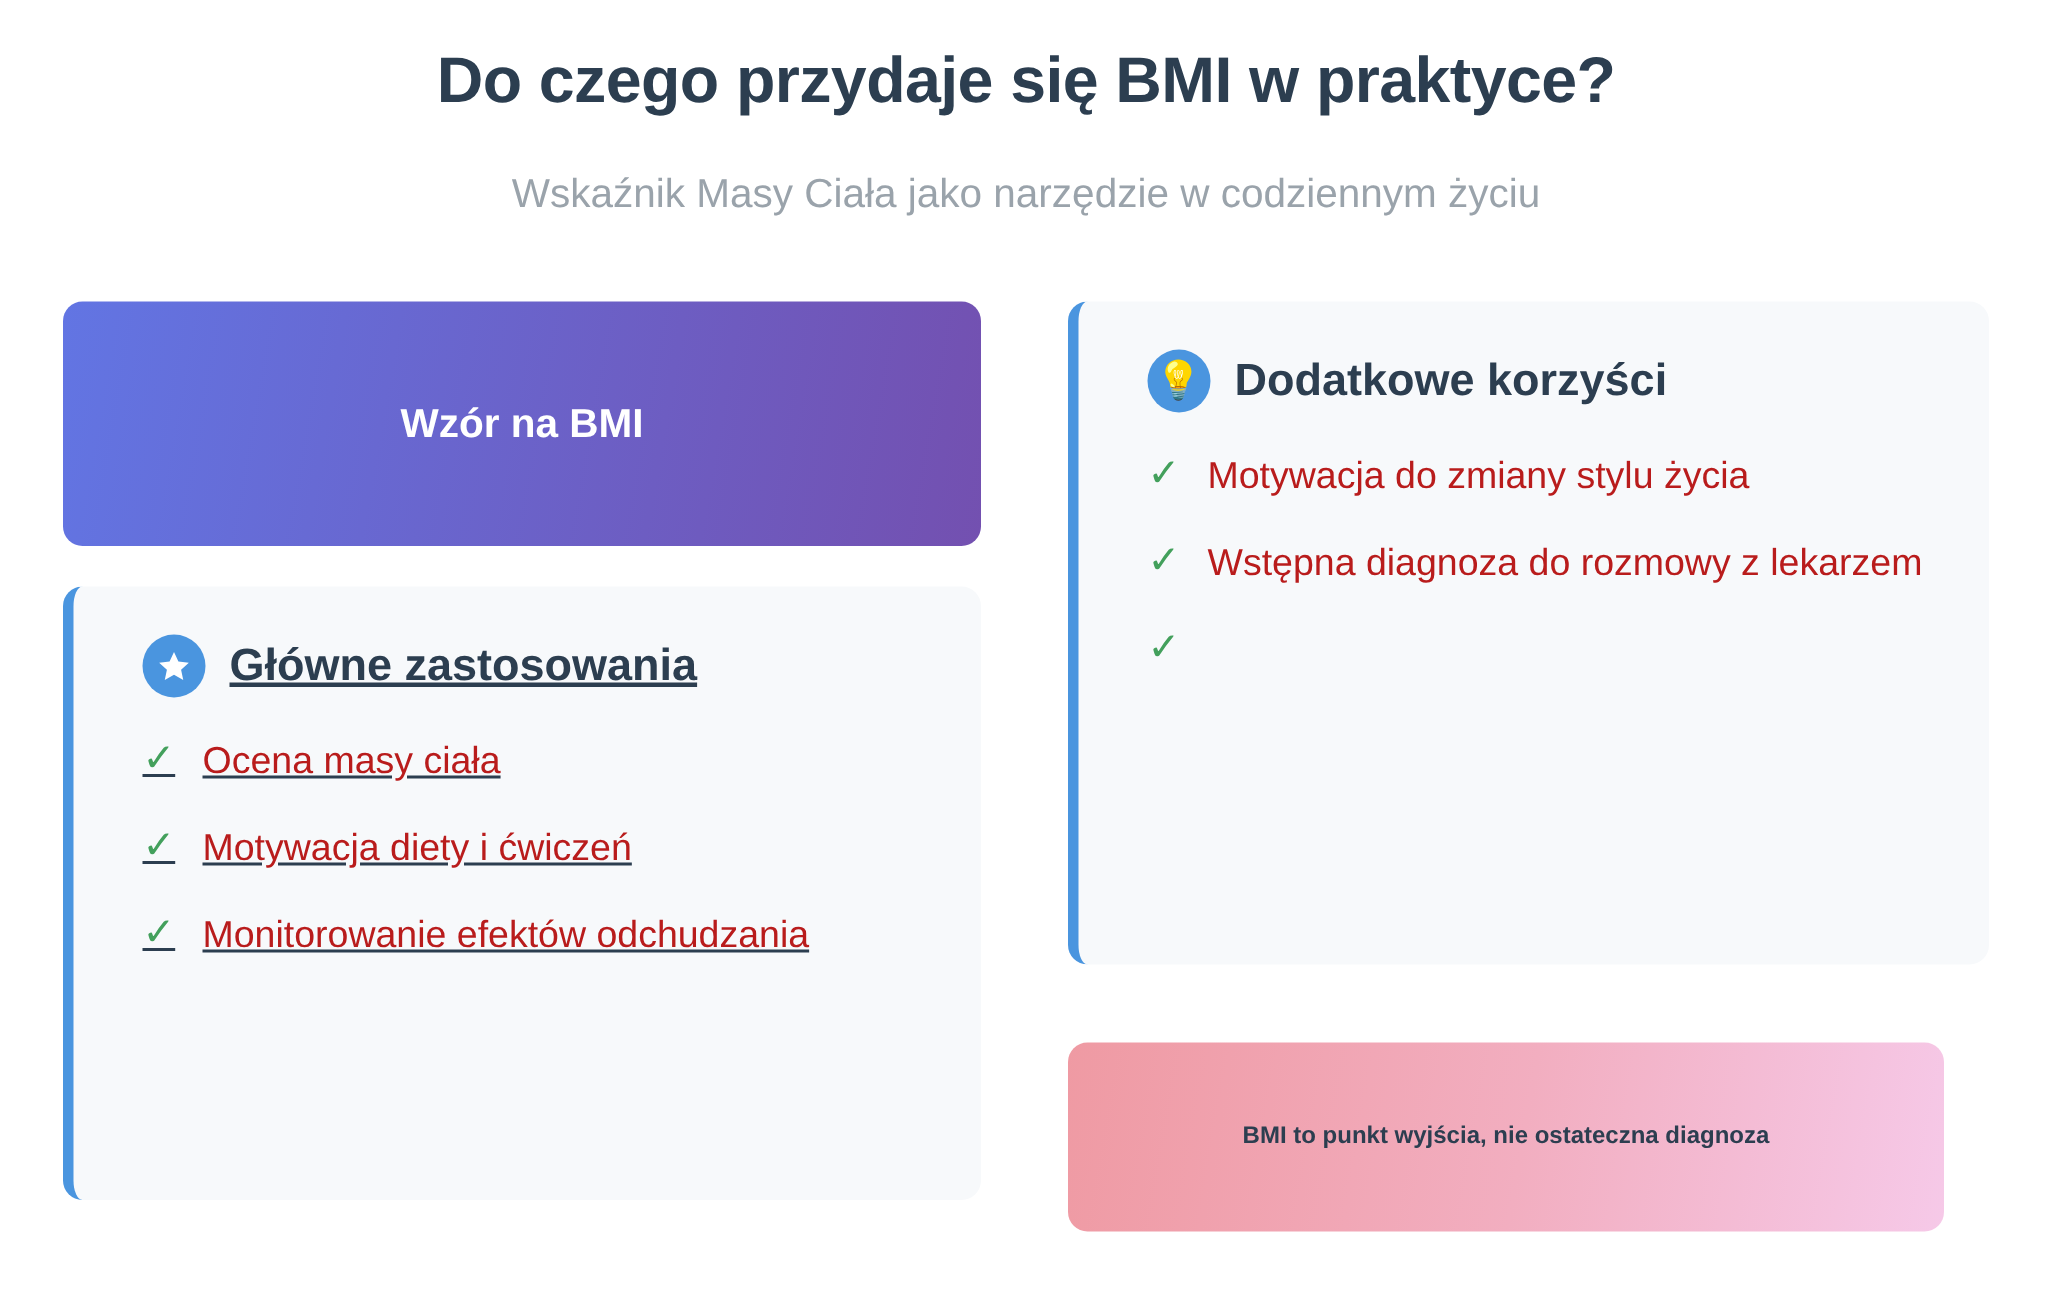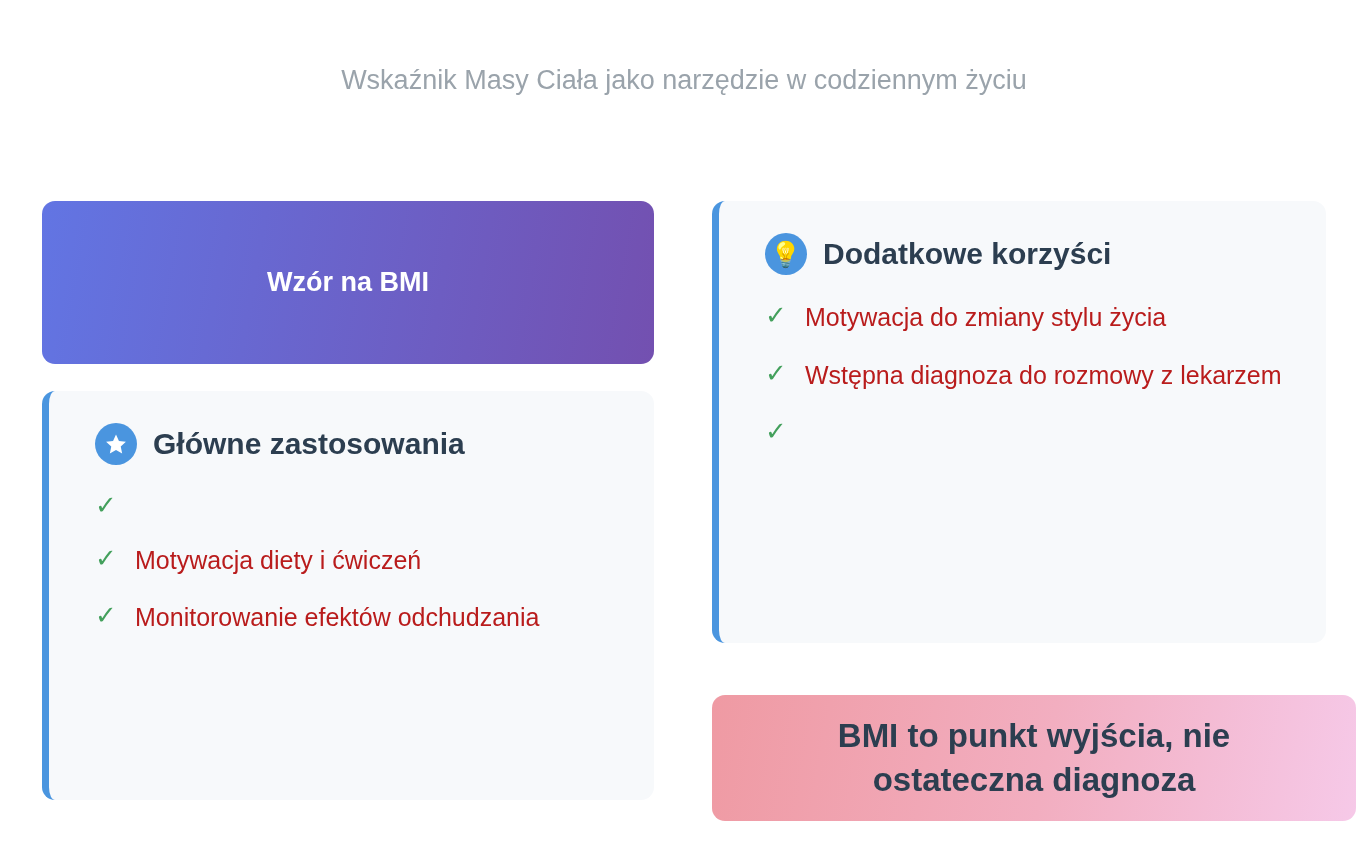--- a/index.html
+++ b/index.html
@@ -98,20 +98,21 @@
     box-sizing: border-box;
     background: #f7f9fb;
     border-left: 7px solid #4a95df;
     border-radius: 13px;
     padding: 32px 34px 30px 46px;
   }
   .card-left {
     margin-top: 27px;
     width: 612px;
     height: 409px;
+    text-decoration: underline;
   }
   .card-right {
     width: 614px;
     height: 442px;
   }
 
   .card-head {
     display: flex;
     align-items: center;
     gap: 16px;
@@ -166,43 +167,44 @@
     color: #b91c1c;
     max-width: 470px;
   }
   .card-right .feature-text { max-width: 492px; }
 
   
   .callout {
     position: absolute;
     left: 712px;
     top: 695px;
-    width: 644px;
+    width: 584px;
     height: 126px;
     box-sizing: border-box;
     border-radius: 13px;
     background: linear-gradient(100deg, #ef9aa3 0%, #f2aec0 52%, #f6c9e8 100%);
     color: #2c3e50;
-    font-size: 33px;
+    font-size: 16px;
     font-weight: bold;
     line-height: 1.32;
     text-align: center;
     display: flex;
     align-items: center;
     justify-content: center;
     padding: 0 40px;
   }
   .callout-text { max-width: 540px; }
 </style>
 </head>
 <body>
 
 <div class="page">
 
   <div class="header">
+    <h1 class="page-title">Do czego przydaje się BMI w praktyce?</h1>
     <p class="page-subtitle">Wskaźnik Masy Ciała jako narzędzie w codziennym życiu</p>
   </div>
 
   <div class="col-left">
 
     <div class="formula-card">
       <div class="formula-label">Wzór na BMI</div>
     </div>
 
     <div class="info-card card-left">
@@ -210,20 +212,21 @@
         <span class="card-head-icon">
           <svg width="24" height="24" viewBox="0 0 24 24" aria-hidden="true">
             <polygon fill="#ffffff" points="12,2.6 14.94,9.02 21.9,9.78 16.73,14.5 18.16,21.4 12,17.9 5.84,21.4 7.27,14.5 2.1,9.78 9.06,9.02"></polygon>
           </svg>
         </span>
         <span class="card-head-title">Główne zastosowania</span>
       </div>
       <ul class="feature-list">
         <li class="feature-item">
           <span class="check-icon">✓</span>
+          <span class="feature-text">Ocena masy ciała</span>
         </li>
         <li class="feature-item">
           <span class="check-icon">✓</span>
           <span class="feature-text">Motywacja diety i ćwiczeń</span>
         </li>
         <li class="feature-item">
           <span class="check-icon">✓</span>
           <span class="feature-text">Monitorowanie efektów odchudzania</span>
         </li>
       </ul>

